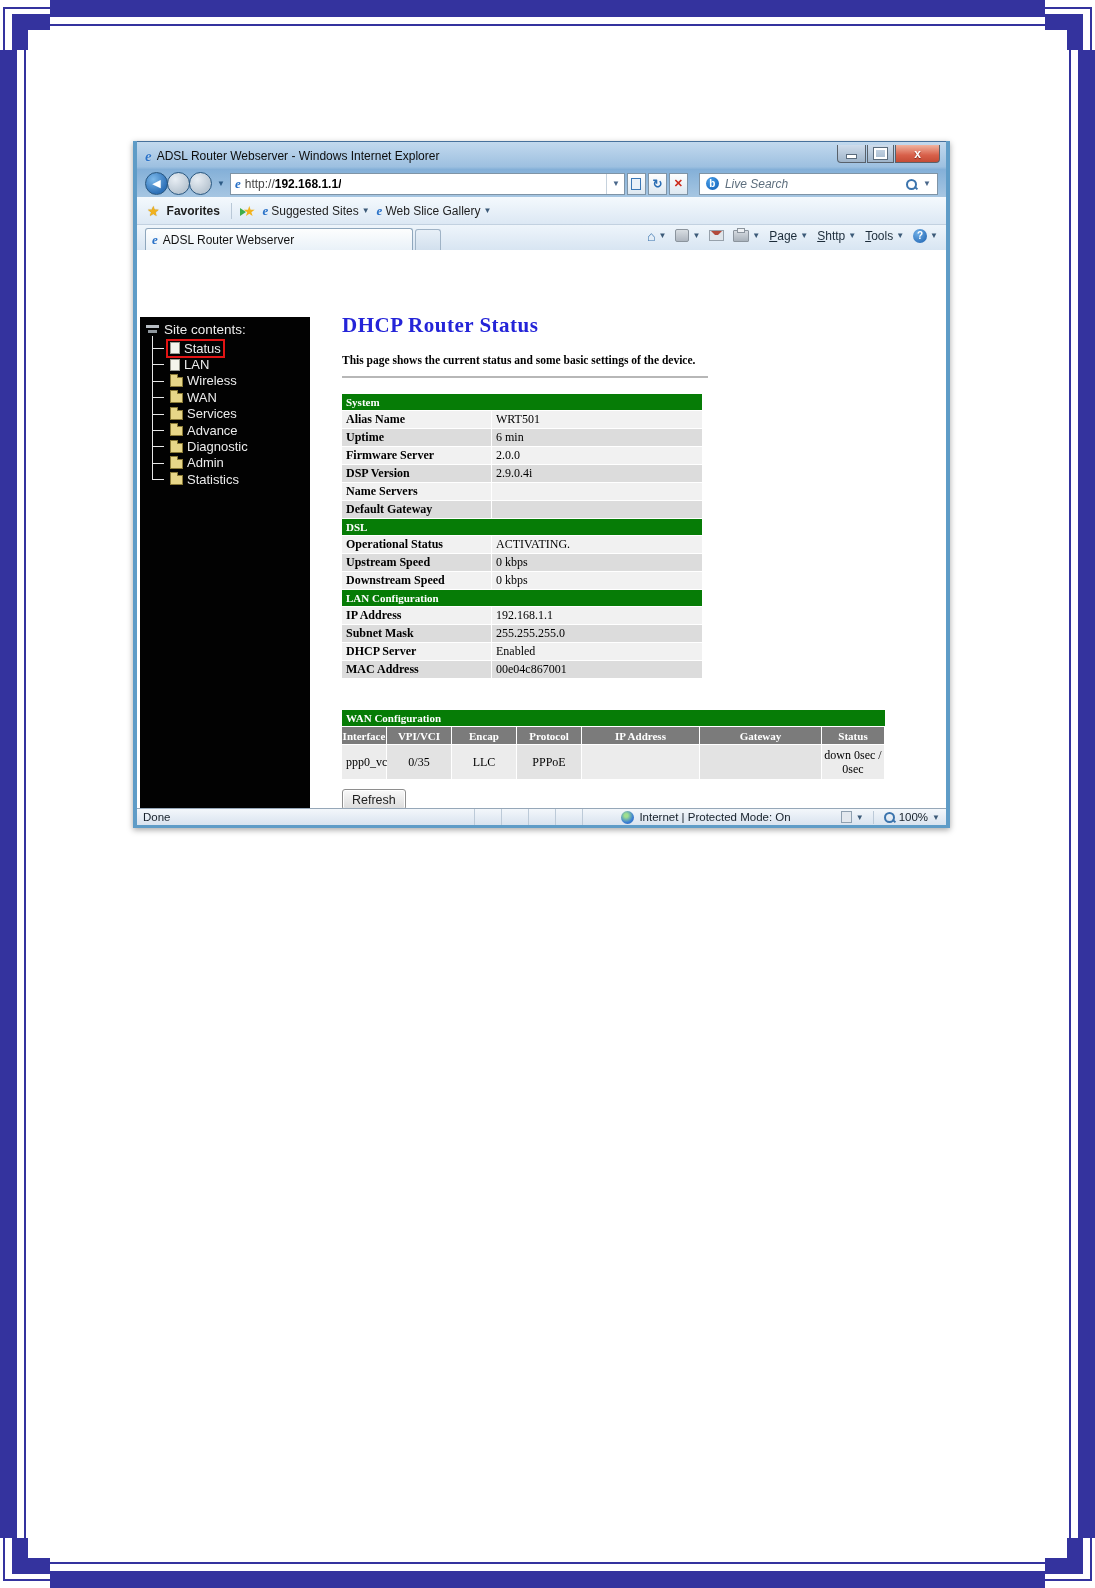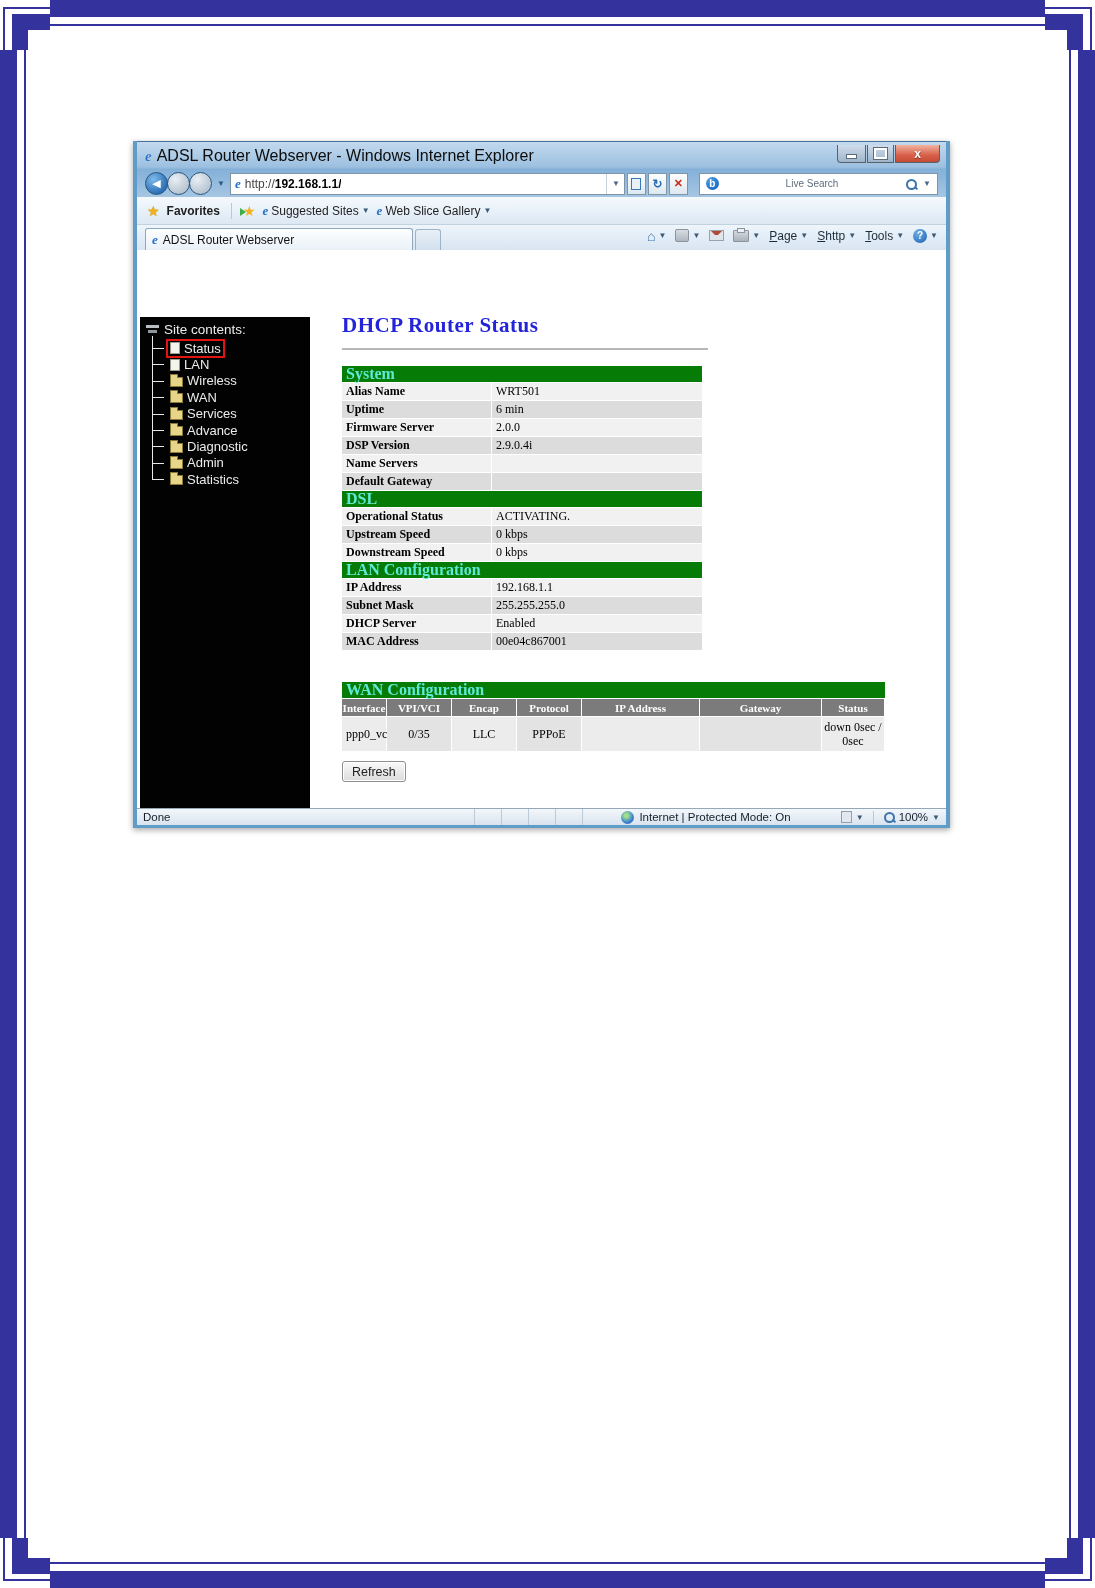--- a/index.html
+++ b/index.html
@@ -37,21 +37,21 @@
     box-sizing:border-box;border-left:4px solid #5f9cc7;border-right:4px solid #5f9cc7;
     border-bottom:4px solid #5f9cc7;background:#fff;box-shadow:0 2px 6px rgba(0,0,0,.35);
   }
   .glass{
     height:56px;background:linear-gradient(#c2d9ee 0%,#9dc0e0 45%,#84b0d8 50%,#a6c6e2 100%);
     border-top:1px solid #47719c;position:relative;box-sizing:border-box;
   }
   .titlebar{height:28px;display:flex;align-items:center;padding:0 6px;position:relative;}
   .fav-e{font-family:"Liberation Serif",serif;font-weight:bold;font-style:italic;
     color:#2a72c8;font-size:15px;line-height:1;margin:0 5px 0 2px;text-shadow:0 0 1px #fff;}
-  .title-text{font-size:16px;color:#0d0d0d;}
+  .title-text{font-size:12px;color:#0d0d0d;}
   .caption{position:absolute;right:6px;top:3px;display:flex;}
   .cap-btn{height:18px;border:1px solid #58616b;border-top:none;box-sizing:border-box;
     display:flex;align-items:center;justify-content:center;}
   .cap-min{width:29px;background:linear-gradient(#cfdceb,#9fb4c9);border-radius:0 0 0 4px;}
   .cap-max{width:27px;background:linear-gradient(#cfdceb,#9fb4c9);margin-left:1px;}
   .cap-close{width:45px;background:linear-gradient(#f0b39f,#d8604a 60%,#c44b35);border-radius:0 0 4px 0;margin-left:1px;}
   .glyph-min{width:9px;height:3px;background:#fff;border:1px solid #5a6b7c;margin-top:6px;}
   .glyph-max{width:9px;height:7px;border:2px solid #fff;outline:1px solid #5a6b7c;}
   .glyph-close{color:#fff;font-size:12px;font-weight:bold;text-shadow:0 1px 1px #7c2518;}
 
@@ -70,21 +70,21 @@
   .mini-btn{width:19px;height:22px;border:1px solid #7f94a6;box-sizing:border-box;
     background:linear-gradient(#fdfefe,#dde8f1);display:flex;align-items:center;justify-content:center;
     font-size:12px;margin-left:-1px;}
   .compat-page{width:10px;height:12px;background:#e9f1f8;border:1px solid #3a77b5;box-sizing:border-box;}
   .icon-refresh{color:#2a6db3;font-weight:bold;}
   .icon-stop{color:#cc2a1a;font-weight:bold;font-size:11px;}
   .search-box{flex:1;height:22px;background:#fff;border:1px solid #7f94a6;box-sizing:border-box;
     margin-left:8px;display:flex;align-items:center;padding:0 6px;gap:6px;}
   .bing-logo{width:13px;height:13px;border-radius:50%;background:radial-gradient(circle at 35% 30%,#4aa0e8,#0b5ab4);
     color:#fff;font-size:10px;font-weight:bold;display:flex;align-items:center;justify-content:center;line-height:1;}
-  .search-text{font-size:10px;color:#5d6e7d;flex:1;text-align:center;}
+  .search-text{font-size:12px;font-style:italic;color:#5d6e7d;flex:1;}
   .mag{position:relative;width:12px;height:12px;}
   .mag::before{content:'';position:absolute;left:1px;top:1px;width:7px;height:7px;border:2px solid #3b74ad;border-radius:50%;}
   .mag::after{content:'';position:absolute;left:9px;top:9px;width:4px;height:2px;background:#3b74ad;transform:rotate(45deg);}
   .search-drop{font-size:8px;color:#49678a;}
 
   .favbar{height:27px;background:linear-gradient(#f4f9fd,#dce8f4);border-bottom:1px solid #c2d1e0;
     display:flex;align-items:center;padding:0 10px;font-size:12px;color:#1e1e1e;gap:7px;}
   .star{color:#f2b21d;font-size:14px;line-height:1;text-shadow:0 0 1px #a87a00;}
   .fav-label{font-weight:bold;}
   .vsep{width:1px;height:16px;background:#b9c8d7;margin:0 4px;}
@@ -129,21 +129,21 @@
   .ti-page{width:10px;height:12px;background:#f4f4ec;border:1px solid #9a9a90;box-sizing:border-box;}
   .ti-folder{width:13px;height:10px;background:linear-gradient(#efe2a0,#d9c univers);background:#e7d688;border:1px solid #8a7a36;box-sizing:border-box;position:relative;margin-top:2px;}
   .ti-folder::before{content:'';position:absolute;left:-1px;top:-4px;width:6px;height:3px;background:#e7d688;border:1px solid #8a7a36;border-bottom:none;}
 
   
   .content{position:absolute;left:205px;top:63px;width:580px;font-family:"Liberation Serif",serif;color:#000;}
   .heading{font-size:21px;font-weight:bold;color:#2424d8;letter-spacing:.5px;}
   .desc{margin-top:16px;font-size:11.5px;font-weight:bold;}
   .rule{margin-top:10px;width:366px;border-top:2px solid #b7b7b7;}
   .info-table{margin-top:16px;width:360px;}
-  .sec-header{height:17px;background:var(--green);color:#5eead4;font-weight:bold;font-size:16px;
+  .sec-header{height:17px;background:var(--green);color:#ffffff;font-weight:bold;font-size:11px;
     display:flex;align-items:center;padding:0 4px;box-sizing:border-box;border-bottom:1px solid #fff;}
   .kv-row{display:flex;height:17px;border-bottom:1px solid #fff;font-size:12px;}
   .kv-row.even{background:#f1f1f1;}
   .kv-row.odd{background:#dcdcdc;}
   .kv-key{width:150px;font-weight:bold;padding:1px 0 0 4px;box-sizing:border-box;border-right:1px solid #fff;}
   .kv-val{flex:1;padding:1px 0 0 4px;}
   .wan-table{margin-top:31px;width:543px;}
   .wan-colrow{display:flex;border-bottom:1px solid #fff;}
   .wan-colcell{height:17px;background:var(--colgray);color:#fff;font-weight:bold;font-size:11px;
     display:flex;align-items:center;justify-content:center;border-right:1px solid #fff;box-sizing:border-box;}
@@ -366,20 +366,21 @@
             <span class="sel-box">
               <span class="ti ti-folder"></span>
               <span class="tlabel">Statistics</span>
             </span>
           </li>
         </ul>
     </div>
 
     <div class="content">
       <div class="heading">DHCP Router Status</div>
+      <div class="desc">This page shows the current status and some basic settings of the device.</div>
       <div class="rule"></div>
       <div class="info-table">
           <div class="sec-header">System</div>
           <div class="kv-row even">
             <div class="kv-key">Alias Name</div>
             <div class="kv-val">WRT501</div>
           </div>
           <div class="kv-row odd">
             <div class="kv-key">Uptime</div>
             <div class="kv-val">6 min</div>

